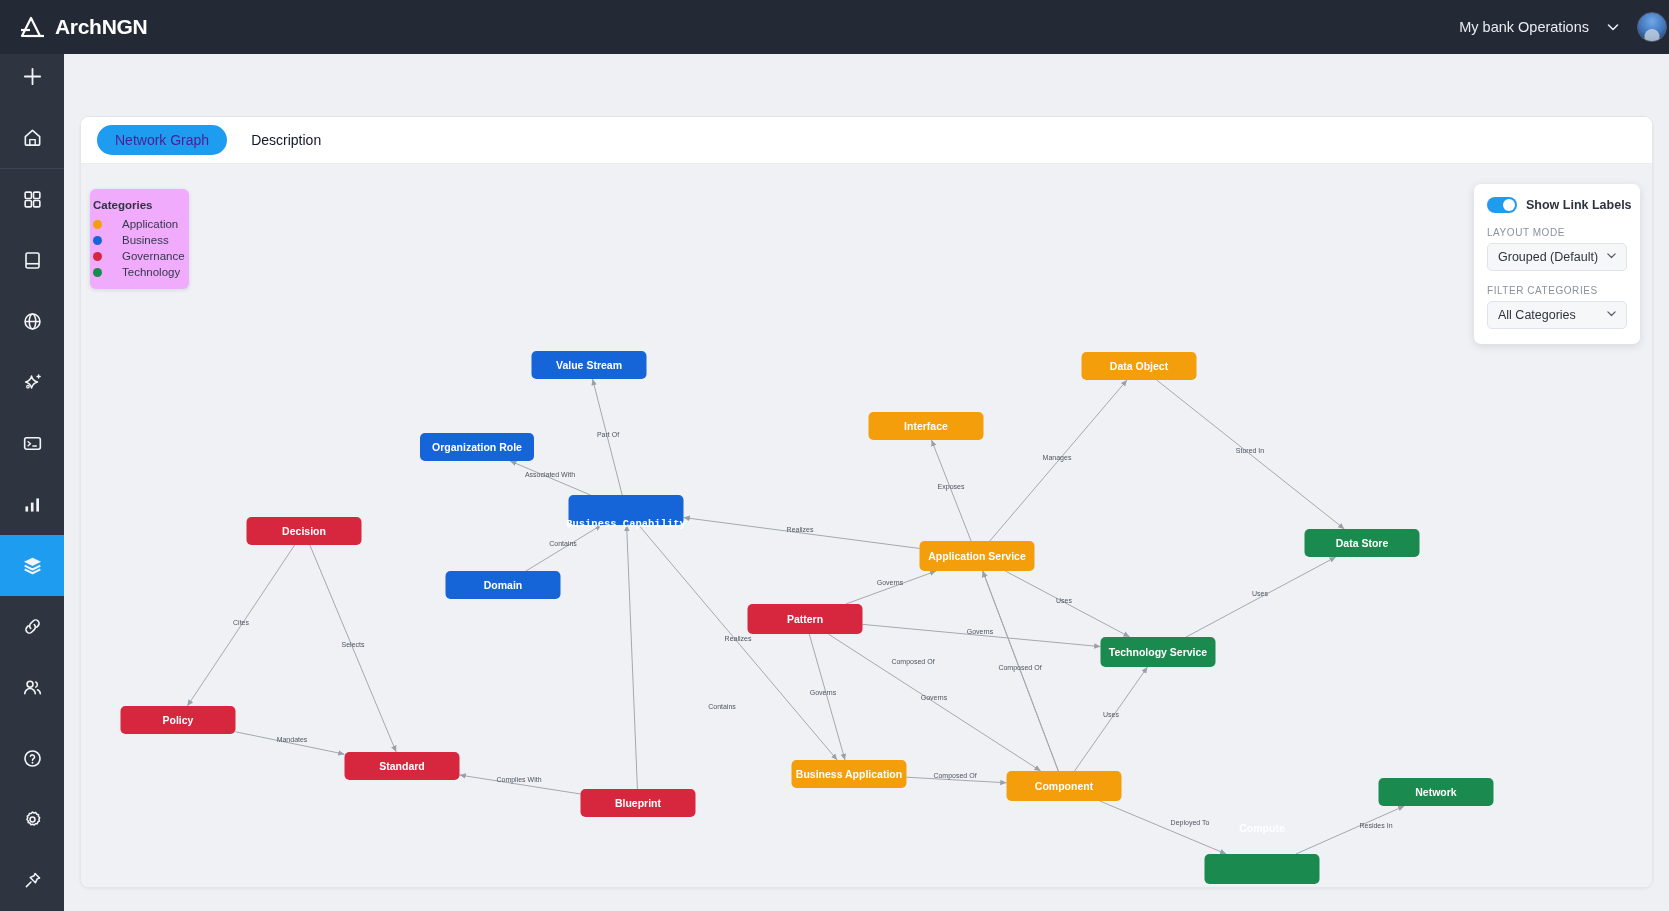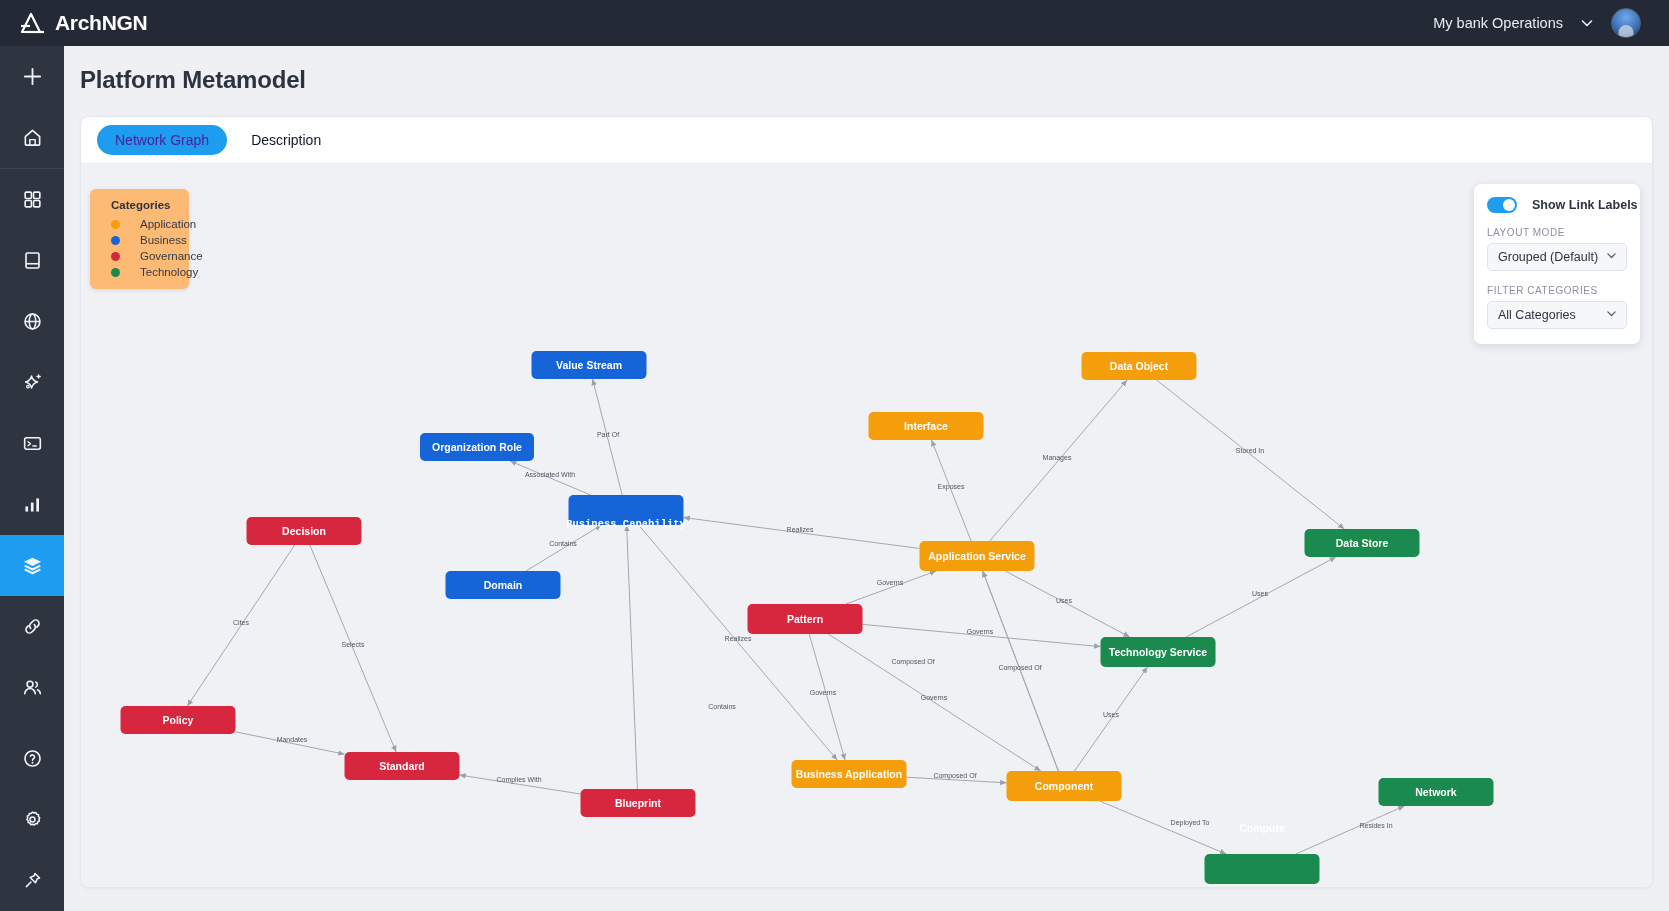--- a/index.html
+++ b/index.html
@@ -5,28 +5,28 @@
   * { box-sizing: border-box; margin: 0; padding: 0; }
   html, body {
     width: 1669px; height: 911px;
     font-family: "Liberation Sans", sans-serif;
     background: #eef0f4;
     overflow: hidden;
   }
 
   
   .topbar {
-    position: absolute; top: 0; left: 0; width: 1669px; height: 46px;
+    position: absolute; top: 0; left: 0; width: 1669px; height: 54px;
     background: #242936; display: flex; align-items: center;
     justify-content: space-between; z-index: 40;
   }
   .brand { display: flex; align-items: center; gap: 9px; padding-left: 20px; }
   .brand-mark { width: 26px; height: 22px; }
   .brand-text { color: #ffffff; font-size: 21px; font-weight: 700; letter-spacing: -0.3px; }
-  .topright { display: flex; align-items: center; gap: 16px; padding-right: 28px; }
+  .topright { display: flex; align-items: center; gap: 16px; padding-right: 2px; }
   .org-name { color: #e9ecf2; font-size: 14.5px; }
   .chev-white { width: 16px; height: 16px; }
   .avatar {
     width: 30px; height: 30px; border-radius: 50%;
     background: radial-gradient(circle at 50% 30%, #6fa8e8 0%, #3f74b8 55%, #1d2b45 100%);
     border: 1px solid #53617c; position: relative; overflow: hidden;
   }
   .avatar::after {
     content: ""; position: absolute; left: 50%; top: 58%; width: 15px; height: 15px;
     transform: translateX(-50%); border-radius: 50% 50% 0 0; background: #cfd9e6; opacity: .75;
@@ -71,35 +71,35 @@
   .tab.active { background: #1e9cf0; color: #4c1d95; font-weight: 400; }
 
   .canvas {
     position: absolute; left: 0; top: 47px; width: 1573px; height: 724px;
     background: #eff1f5;
   }
 
   
   .legend {
     position: absolute; left: 9px; top: 25px; width: 99px;
-    background: #fdba74; border-radius: 6px; padding: 10px 11px 11px 21px;
+    background: #f0abfc; border-radius: 6px; padding: 10px 11px 11px 3px;
     box-shadow: 0 1px 4px rgba(20,28,44,.13); z-index: 12;
   }
   .legend-title { font-size: 11.5px; font-weight: 700; color: #2d333f; margin-bottom: 7px; }
   .legend-row { display: flex; align-items: center; gap: 20px; margin-top: 4px; }
   .legend-dot { width: 9px; height: 9px; border-radius: 50%; flex: 0 0 auto; }
   .legend-label { font-size: 11.5px; color: #333a47; white-space: nowrap; }
 
   
   .controls {
     position: absolute; right: 14px; top: 20px; width: 166px;
     background: #ffffff; border-radius: 7px; padding: 13px 13px 15px 13px;
     box-shadow: 0 2px 8px rgba(20,28,44,.13); z-index: 12;
   }
-  .toggle-row { display: flex; align-items: center; gap: 15px; }
+  .toggle-row { display: flex; align-items: center; gap: 9px; }
   .switch {
     width: 30px; height: 16px; border-radius: 9px; background: #1e9cf0;
     position: relative; flex: 0 0 auto;
   }
   .switch::after {
     content: ""; position: absolute; right: 2px; top: 2px;
     width: 12px; height: 12px; border-radius: 50%; background: #fff;
   }
   .toggle-label { font-size: 12.5px; font-weight: 700; color: #2d333f; white-space: nowrap; }
   .ctl-label {
@@ -244,21 +244,20 @@
   </div>
   <div class="rail-btn">
     <svg viewBox="0 0 22 22" fill="none">
         <path d="M13.6 3.6 L18.4 8.4 L15.9 9.3 L14.1 13.4 L8.6 7.9 L12.7 6.1 Z" stroke="currentColor" stroke-width="1.6" stroke-linejoin="round"></path>
         <path d="M9.4 12.6 L4.6 17.4" stroke="currentColor" stroke-width="1.6" stroke-linecap="round"></path>
       </svg>
   </div>
 </div>
 
 <div class="page">
-  <div class="page-title">Platform Metamodel</div>
 
   <div class="card">
 
     <div class="tabs">
       <div class="tab active">Network Graph</div>
       <div class="tab">Description</div>
     </div>
 
     <div class="canvas">
 

